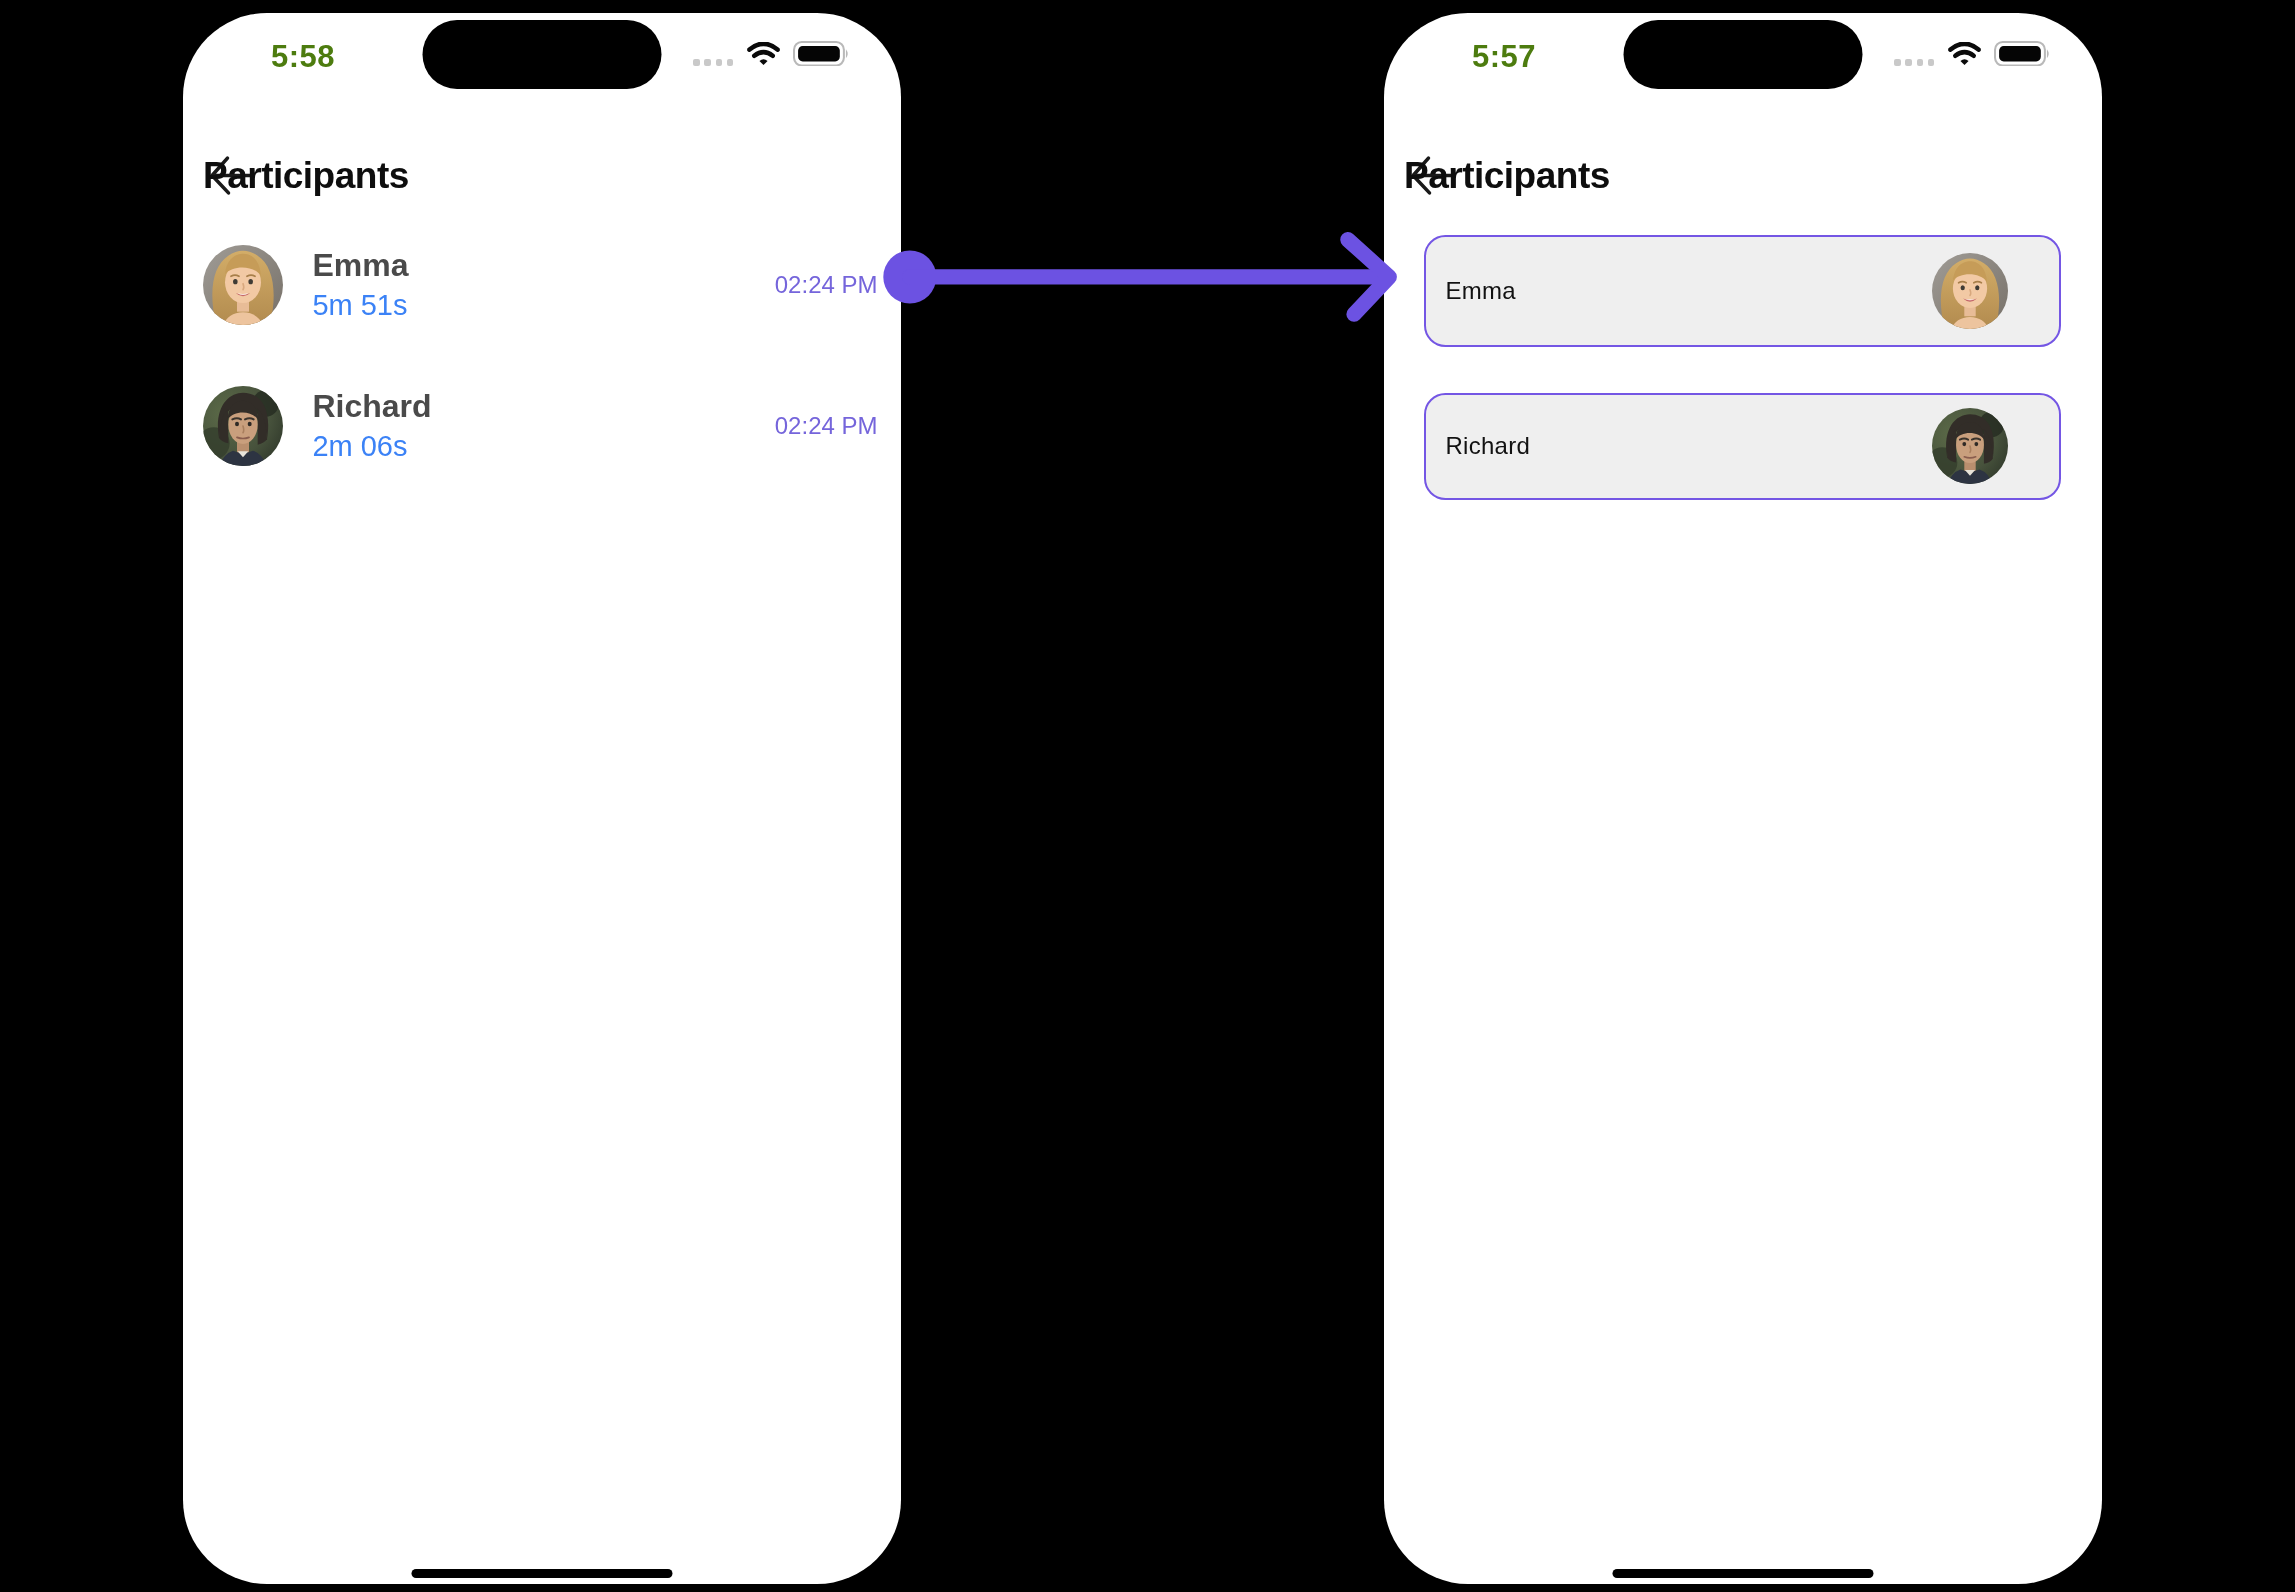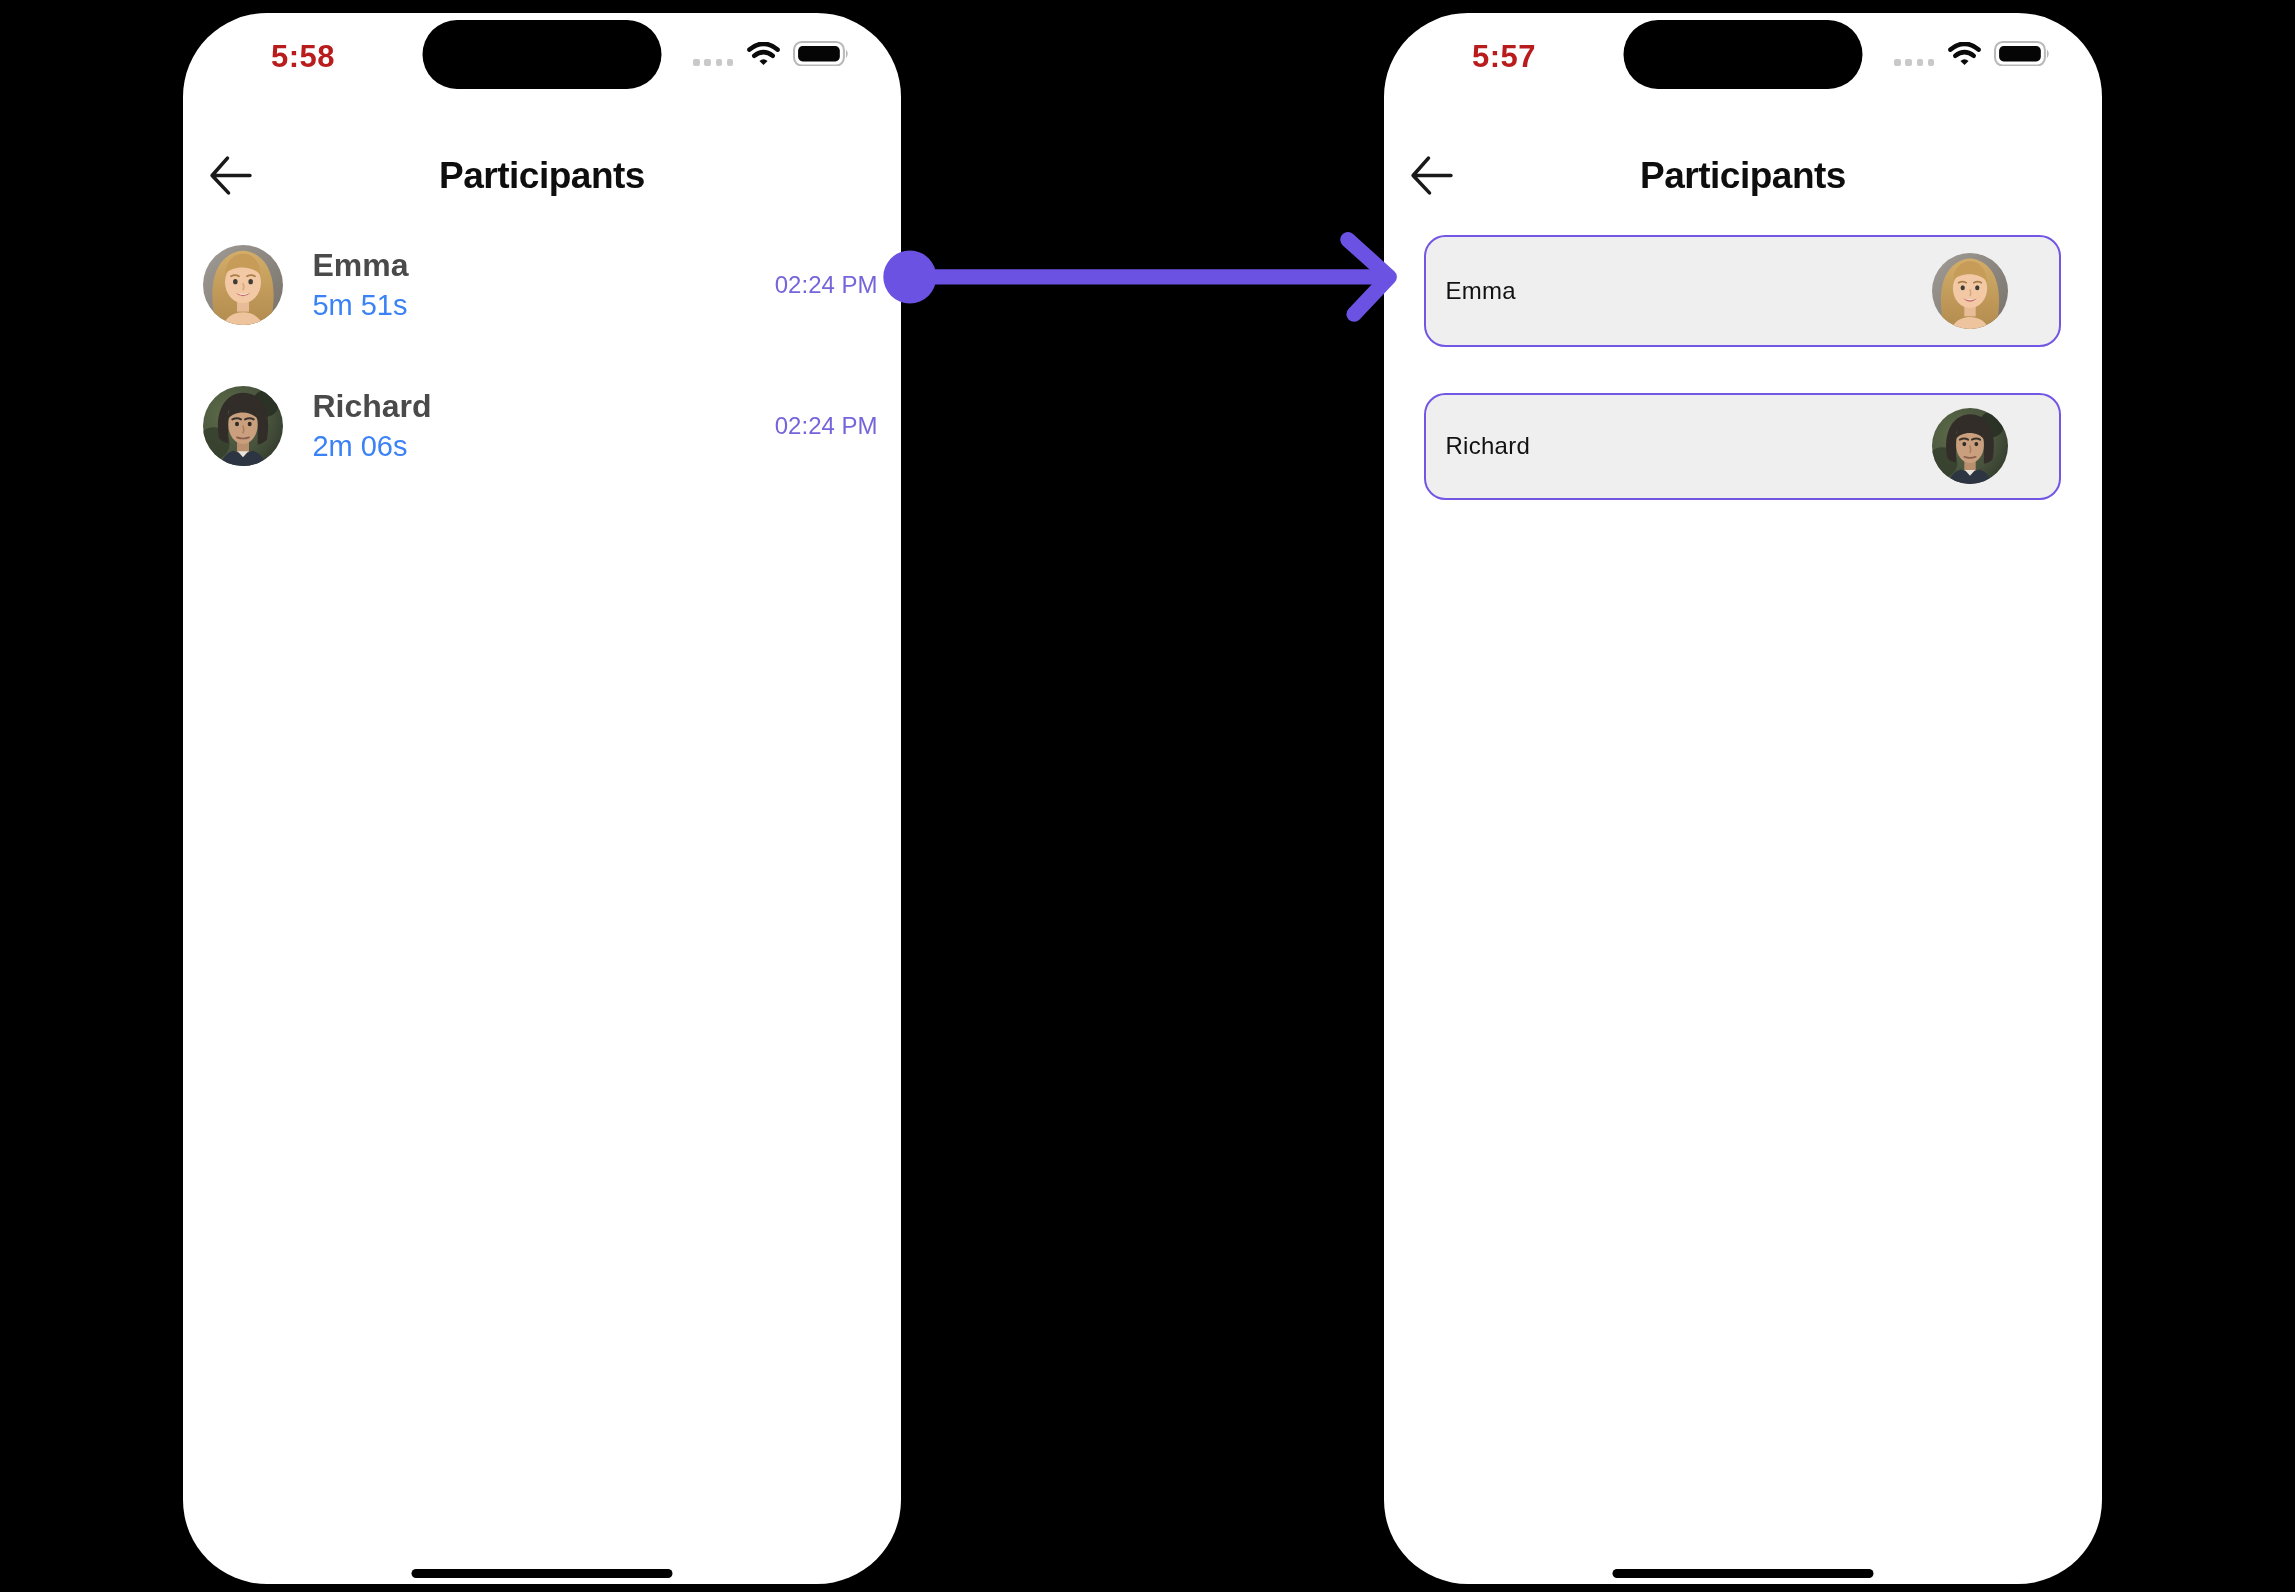--- a/index.html
+++ b/index.html
@@ -9,30 +9,30 @@
   
   .phone{position:absolute;top:12.8px;width:718px;height:1571px;background:#fff;
          border-radius:84px;overflow:hidden;}
   .phone-left{left:183px;}
   .phone-right{left:1384px;}
 
   .island{position:absolute;top:7.7px;left:50%;transform:translateX(-50%);
           width:239px;height:69px;background:#000;border-radius:36px;}
 
   .status-time{position:absolute;left:88px;top:26.5px;font-size:31px;font-weight:700;
-               color:#b91c1c;letter-spacing:0.5px;}
+               color:#4d7c0f;letter-spacing:0.5px;}
   .status-icons{position:absolute;right:51px;top:28px;display:flex;align-items:center;gap:13.3px;}
   .sig-dots{display:flex;gap:4.6px;position:relative;top:8.7px;}
   .sig-dots .dot{width:6.6px;height:6.6px;border-radius:2px;background:#C9C9C9;}
 
   
   .back-btn{position:absolute;left:23.5px;top:142px;width:46px;height:41px;display:flex;
             align-items:center;justify-content:center;cursor:pointer;background:none;border:none;padding:0;}
-  .page-title{position:absolute;top:142px;left:0;width:100%;text-align:center;
-              font-size:37px;font-weight:700;color:#0e0e0e;letter-spacing:-0.5px;}
+  .page-title{position:absolute;top:142px;left:0;width:100%;text-align:left;
+              font-size:37px;font-weight:700;color:#0e0e0e;letter-spacing:-0.5px;padding-left:20px;}
 
   
   .p-row{position:absolute;left:20.4px;right:23.5px;height:80px;display:flex;align-items:center;}
   .p-row.row-0{top:232px;}
   .p-row.row-1{top:373px;}
   .avatar{width:80px;height:80px;border-radius:50%;overflow:hidden;flex:none;}
   .avatar svg{display:block;width:100%;height:100%;}
   .p-texts{display:flex;flex-direction:column;justify-content:center;margin-left:29px;gap:8.2px;}
   .p-name{font-size:32px;font-weight:700;color:#4A4A4A;line-height:34px;}
   .p-duration{font-size:29px;font-weight:400;color:#3b82f6;line-height:31px;}

